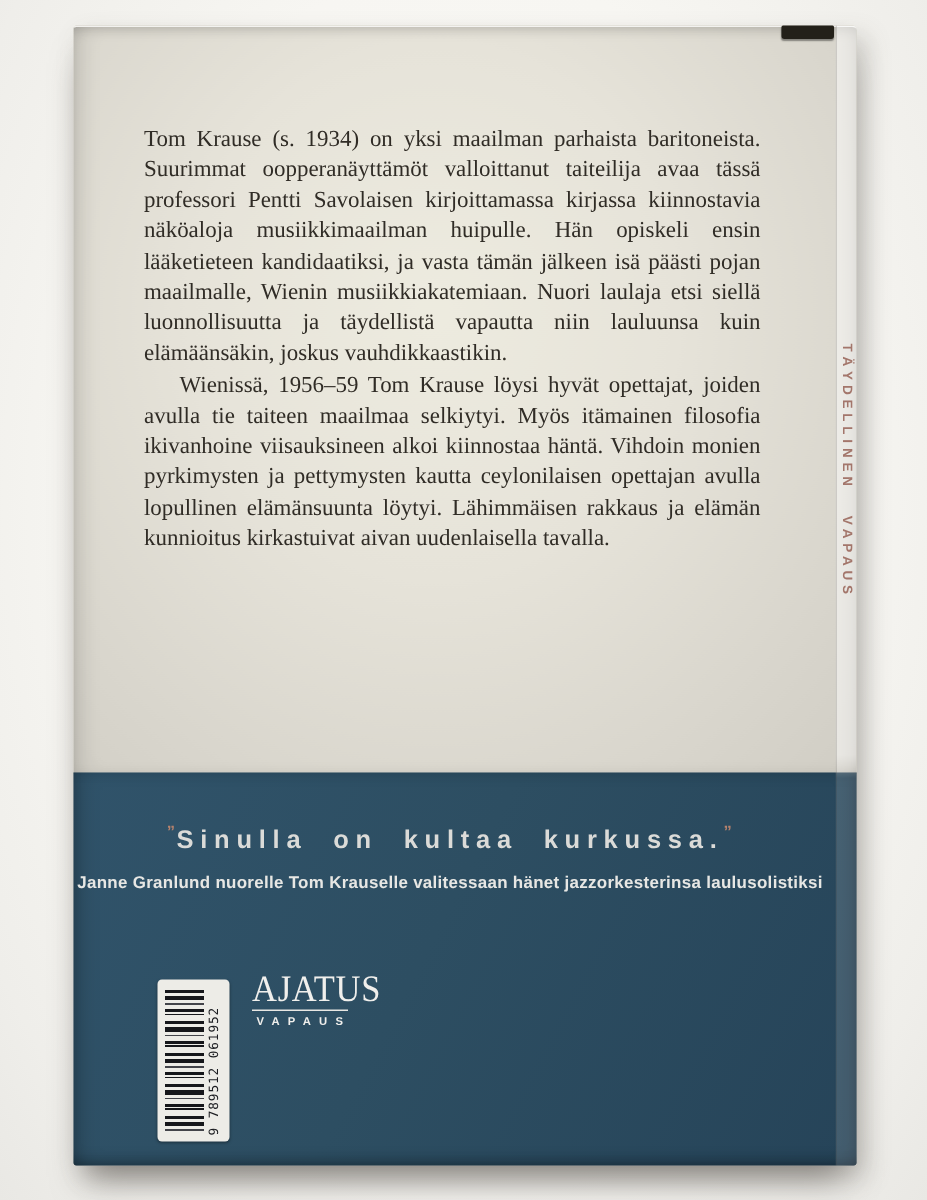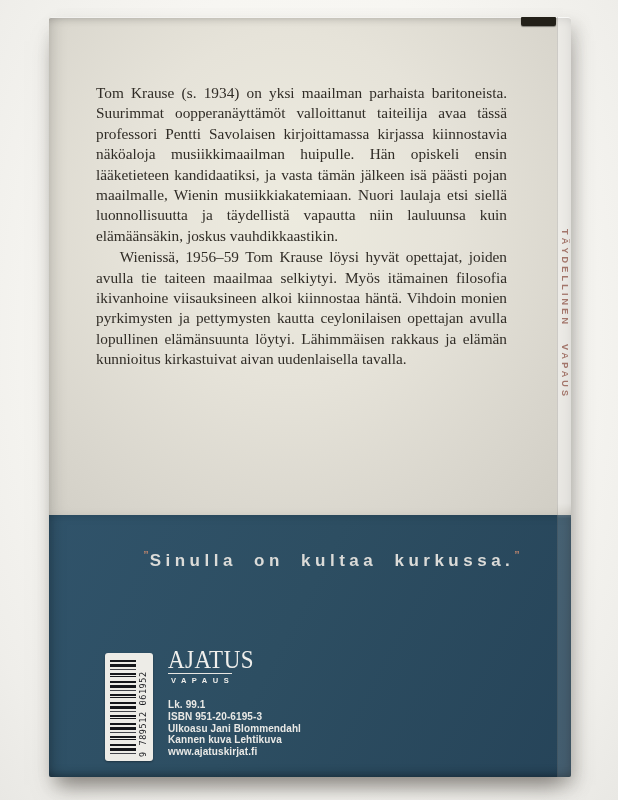--- a/index.html
+++ b/index.html
@@ -31,21 +31,21 @@
     position:absolute;left:46px;top:64px;width:413px;
     font-family:"Liberation Serif","DejaVu Serif",serif;
     font-size:15.3px;line-height:20.4px;color:#302c26;
     text-align:justify;
   }
   .blurb p{margin:1px;}
   .blurb p + p{text-indent:1.55em;}
   .quote-row{
     position:absolute;left:0;top:34px;width:calc(100% - 20px);
     text-align:center;white-space:nowrap;
-    color:#dbdbd8;font-weight:bold;font-size:17px;letter-spacing:4.5px;word-spacing:8px;padding-left:32px;
+    color:#dbdbd8;font-weight:bold;font-size:17px;letter-spacing:4.5px;word-spacing:8px;
   }
   .qmark{color:#b5826d;font-size:11px;vertical-align:7px;letter-spacing:1px;}
   .attribution{
     position:absolute;left:0;top:68px;width:calc(100% - 20px);
     text-align:center;white-space:nowrap;
     color:#e7e7e4;font-weight:bold;font-size:11.3px;letter-spacing:0.2px;
   }
   .barcode-box{
     position:absolute;left:56px;top:138px;width:48px;height:108px;
     background:#edece7;border-radius:3px;
@@ -105,39 +105,33 @@
 
     <div class="cover-top">
       <div class="blurb">
         <p>Tom Krause (s. 1934) on yksi maailman parhaista baritoneista. Suurimmat oopperanäyttämöt valloittanut taiteilija avaa tässä professori Pentti Savolaisen kirjoittamassa kirjassa kiinnostavia näköaloja musiikkimaailman huipulle. Hän opiskeli ensin lääketieteen kandidaatiksi, ja vasta tämän jälkeen isä päästi pojan maailmalle, Wienin musiikkiakatemiaan. Nuori laulaja etsi siellä luonnollisuutta ja täydellistä vapautta niin lauluunsa kuin elämäänsäkin, joskus vauhdikkaastikin.</p>
         <p>Wienissä, 1956–59 Tom Krause löysi hyvät opettajat, joiden avulla tie taiteen maailmaa selkiytyi. Myös itämainen filosofia ikivanhoine viisauksineen alkoi kiinnostaa häntä. Vihdoin monien pyrkimysten ja pettymysten kautta ceylonilaisen opettajan avulla lopullinen elämänsuunta löytyi. Lähimmäisen rakkaus ja elämän kunnioitus kirkastuivat aivan uudenlaisella tavalla.</p>
       </div>
     </div>
 
     <div class="band-teal">
       <div class="quote-row"><span class="qmark">”</span><span>Sinulla on kultaa kurkussa.</span><span class="qmark">”</span></div>
+      <div class="attribution">Janne Granlund nuorelle Tom Krauselle valitessaan hänet jazzorkesterinsa laulusolistiksi</div>
 
       <div class="barcode-box">
         <div class="barcode-bars"></div>
         <div class="barcode-digits">9 789512 061952</div>
       </div>
 
       <div class="publisher-logo">
         <span class="logo-name">AJATUS</span>
         <div class="logo-rule"></div>
         <span class="logo-sub">VAPAUS</span>
       </div>
 
-      <div class="colophon">
-        <div>Lk. 99.1</div>
-        <div>ISBN 951-20-6195-3</div>
-        <div>Ulkoasu Jani Blommendahl</div>
-        <div>Kannen kuva Lehtikuva</div>
-        <div>www.ajatuskirjat.fi</div>
-      </div>
     </div>
 
     <div class="spine-strip"></div>
     <div class="spine-title">TÄYDELLINEN VAPAUS</div>
     <div class="spine-top-notch"></div>
 
   </div>
 </div>
 
 </body></html>

